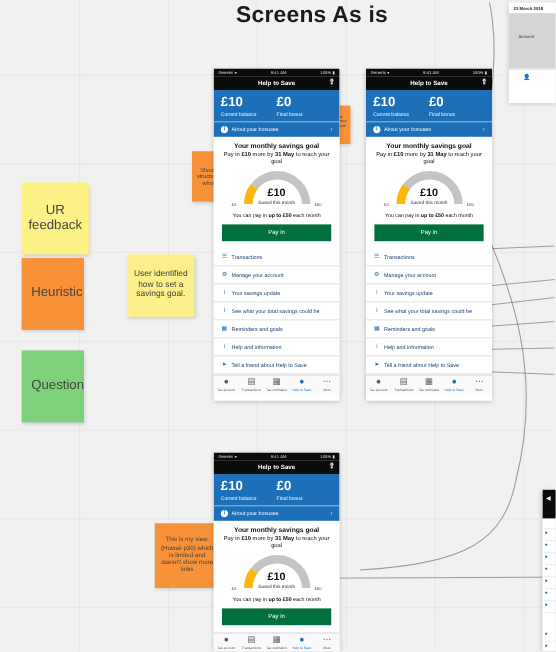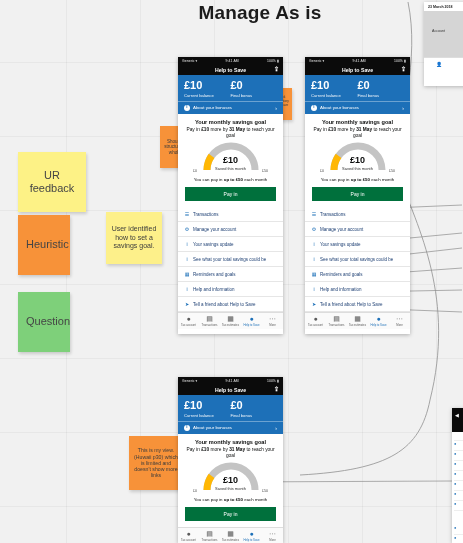--- a/index.html
+++ b/index.html
@@ -139,23 +139,23 @@
   <path d="M430 400 C 420 450, 390 470, 300 475" stroke="#9b9b9b" stroke-width="0.9" fill="none"></path>
   <path d="M368 209 L 462 205" stroke="#8c8c8c" stroke-width="0.7" fill="none"></path>
   <path d="M368 242 L 462 233" stroke="#8c8c8c" stroke-width="0.7" fill="none"></path>
   <path d="M374 258 L 462 248" stroke="#8c8c8c" stroke-width="0.7" fill="none"></path>
   <path d="M364 275 L 462 268" stroke="#8c8c8c" stroke-width="0.7" fill="none"></path>
   <path d="M362 292 L 462 290" stroke="#8c8c8c" stroke-width="0.7" fill="none"></path>
   <path d="M362 308 L 462 312" stroke="#8c8c8c" stroke-width="0.7" fill="none"></path>
   <path d="M236 482 L 452 481" stroke="#8c8c8c" stroke-width="0.7" fill="none"></path>
 </svg>
 
-<div class="board-title">Manage As is</div>
-
-<div class="note yellow legend-note" style="left:18px;top:152px;width:68px;height:60px;">
+<div class="board-title">Screens As is</div>
+
+<div class="note yellow legend-note" style="left:18px;top:152px;width:56px;height:60px;">
   <span>UR feedback</span>
 </div>
 <div class="note orange legend-note left" style="left:18px;top:215px;width:52px;height:60px;text-align:right;">
   <span>Heuristic</span>
 </div>
 <div class="note green legend-note left" style="left:18px;top:292px;width:52px;height:60px;">
   <span>Questions</span>
 </div>
 
 <div class="note yellow2" style="left:106px;top:212px;width:56px;height:52px;font-size:7px;">

